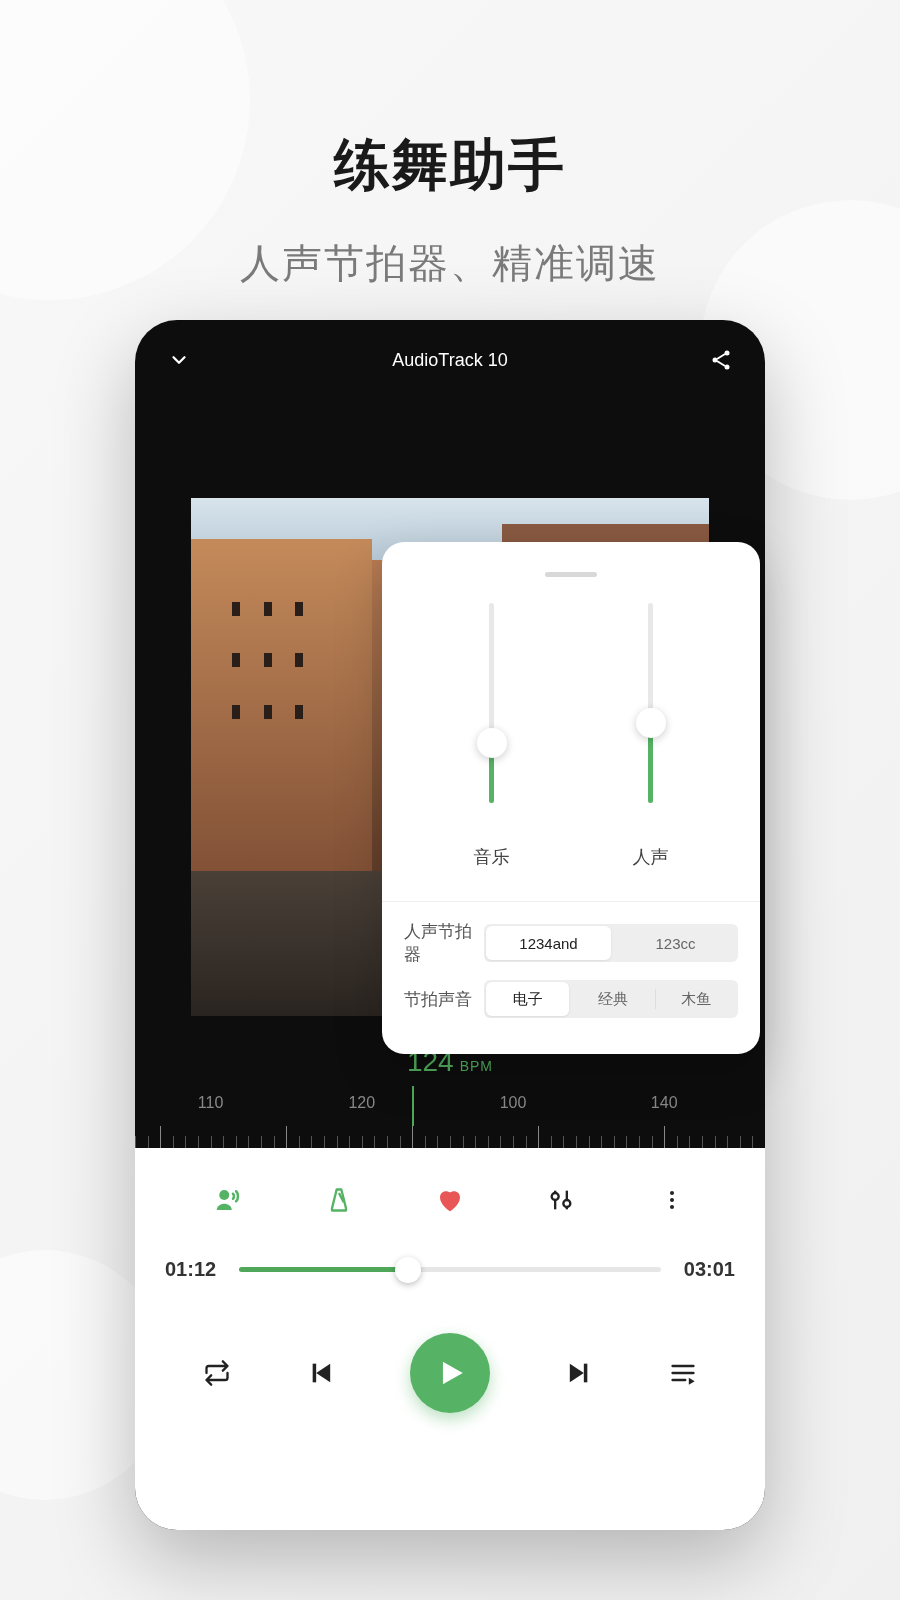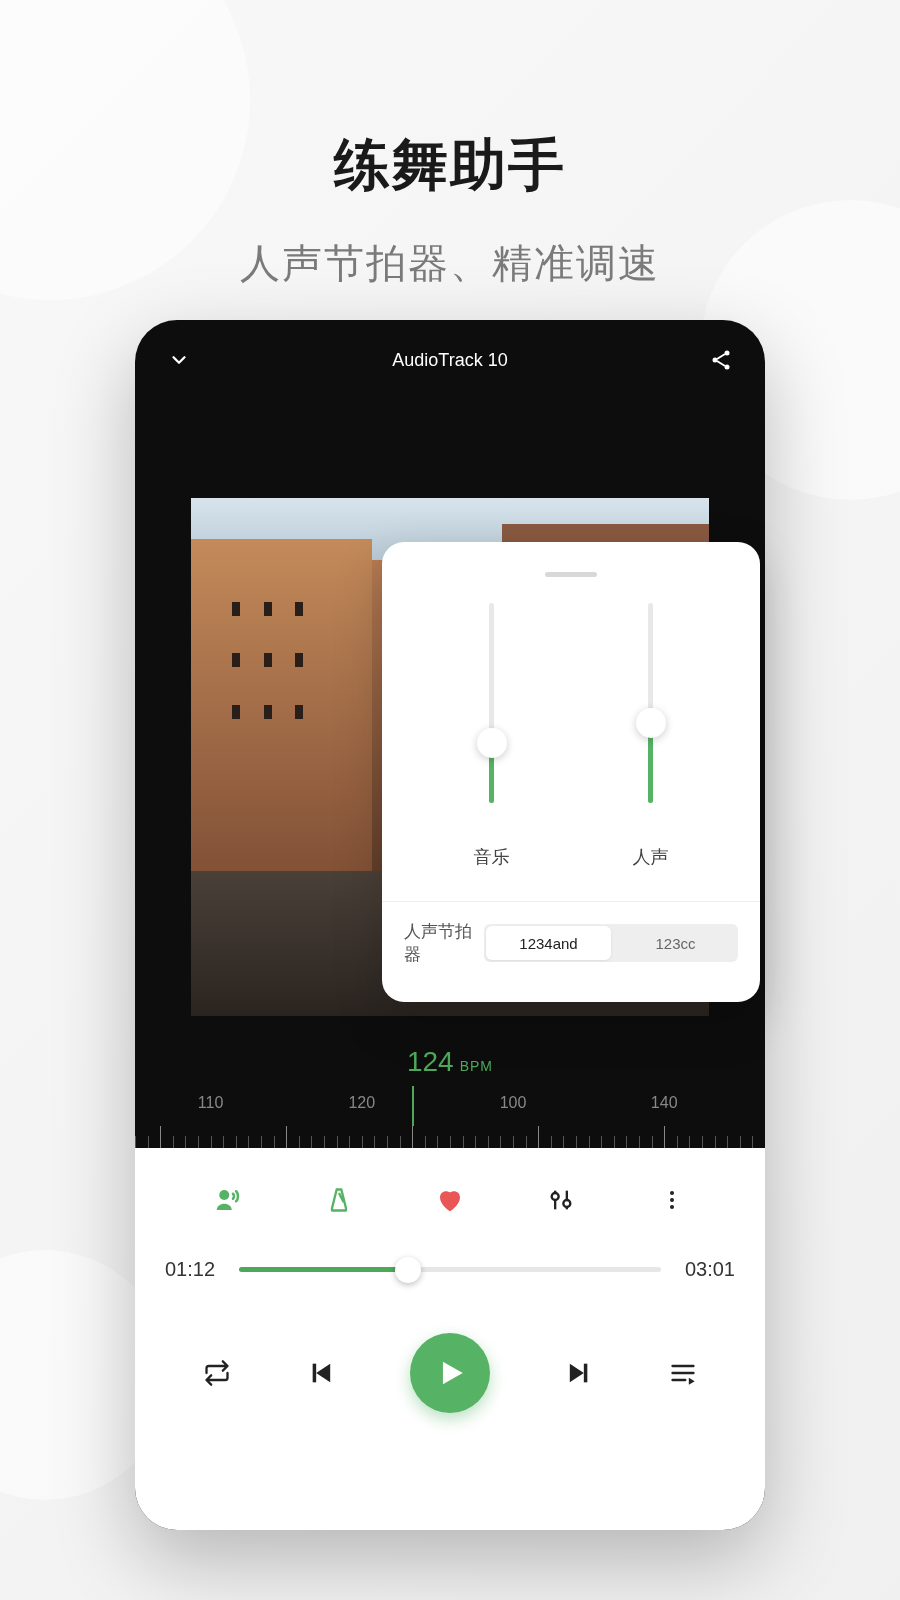--- a/index.html
+++ b/index.html
@@ -65,21 +65,21 @@
 .tick.major { height:22px; background:#888; }
 .tick.minor { height:12px; }
 .tick-label { position:absolute; top:2px; font-size:16px; color:#888; transform:translateX(-50%); }
 .ruler-marker { position:absolute; top:-6px; width:2px; height:40px; background:#4fa85a; }
 
 .controls-panel { background:#fff; flex:1; display:flex; flex-direction:column; padding: 26px 30px 30px; }
 .tool-row { display:flex; justify-content:space-around; align-items:center; padding: 6px 8px 18px; }
 .tool-row .tool { width:40px; height:40px; display:flex; align-items:center; justify-content:center; cursor:pointer; }
 
 .progress { display:flex; align-items:center; gap:14px; padding: 20px 0 8px; }
-.time { font-size:20px; color:#333; font-weight:400; min-width:60px; }
+.time { font-size:20px; color:#333; font-weight:700; min-width:60px; }
 .time.right { text-align:right; }
 .track { flex:1; height:5px; background:#e6e6e6; border-radius:3px; position:relative; }
 .track-fill { position:absolute; top:0; left:0; height:100%; background:#4fa85a; border-radius:3px; }
 .thumb { position:absolute; top:50%; width:26px; height:26px; background:#fff; border-radius:50%; box-shadow:0 2px 6px rgba(0,0,0,0.25); transform:translate(-50%,-50%); }
 
 .play-row { display:flex; justify-content:space-around; align-items:center; padding-top: 44px; }
 .play-btn { width:80px; height:80px; border-radius:50%; background:#56b264; display:flex; align-items:center; justify-content:center; box-shadow:0 6px 16px rgba(86,178,100,0.4); cursor:pointer; }
 .ctrl-ic { width:34px; height:34px; display:flex; align-items:center; justify-content:center; cursor:pointer; }
 
 
@@ -331,13 +331,21 @@
       </div>
     </div>
   <div class="divider-h"></div>
   <div class="seg-row">
     <div class="seg-label">人声节拍器</div>
     <div class="seg-group" id="seg-mode">
         <div class="seg-item active">1234and</div>
         <div class="seg-item">123cc</div>
       </div>
   </div>
+  <div class="seg-row">
+    <div class="seg-label">节拍声音</div>
+    <div class="seg-group" id="seg-sound">
+        <div class="seg-item active">电子</div>
+        <div class="seg-item">经典</div>
+        <div class="seg-item">木鱼</div>
+      </div>
+  </div>
 </div>
 
 </body></html>

